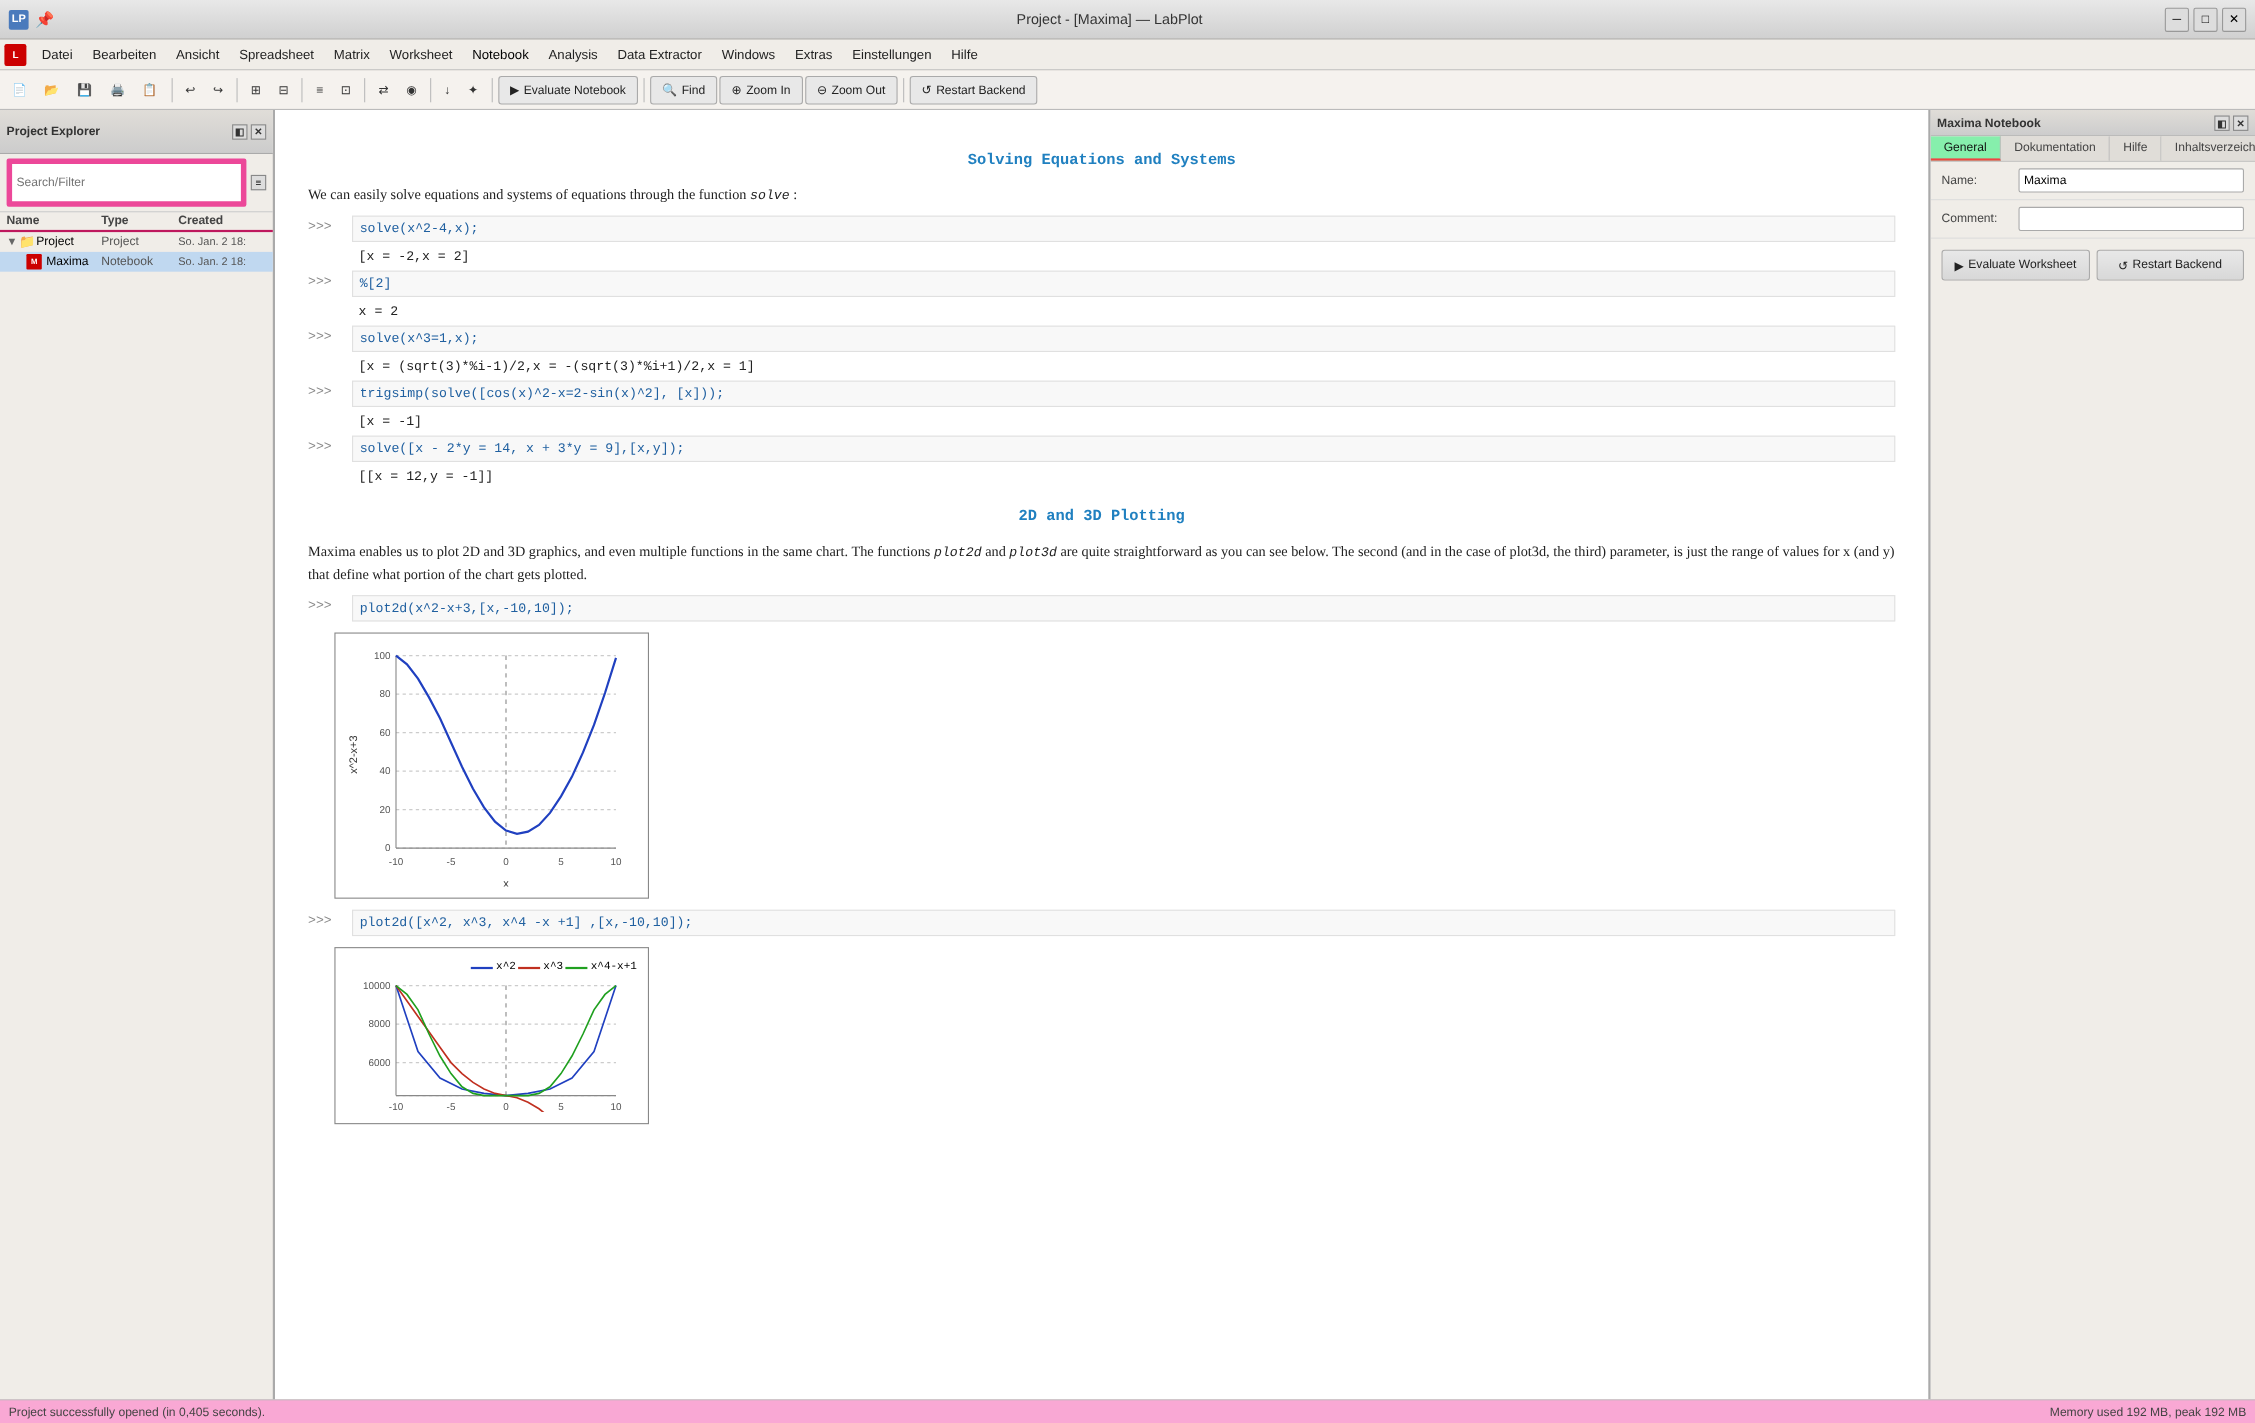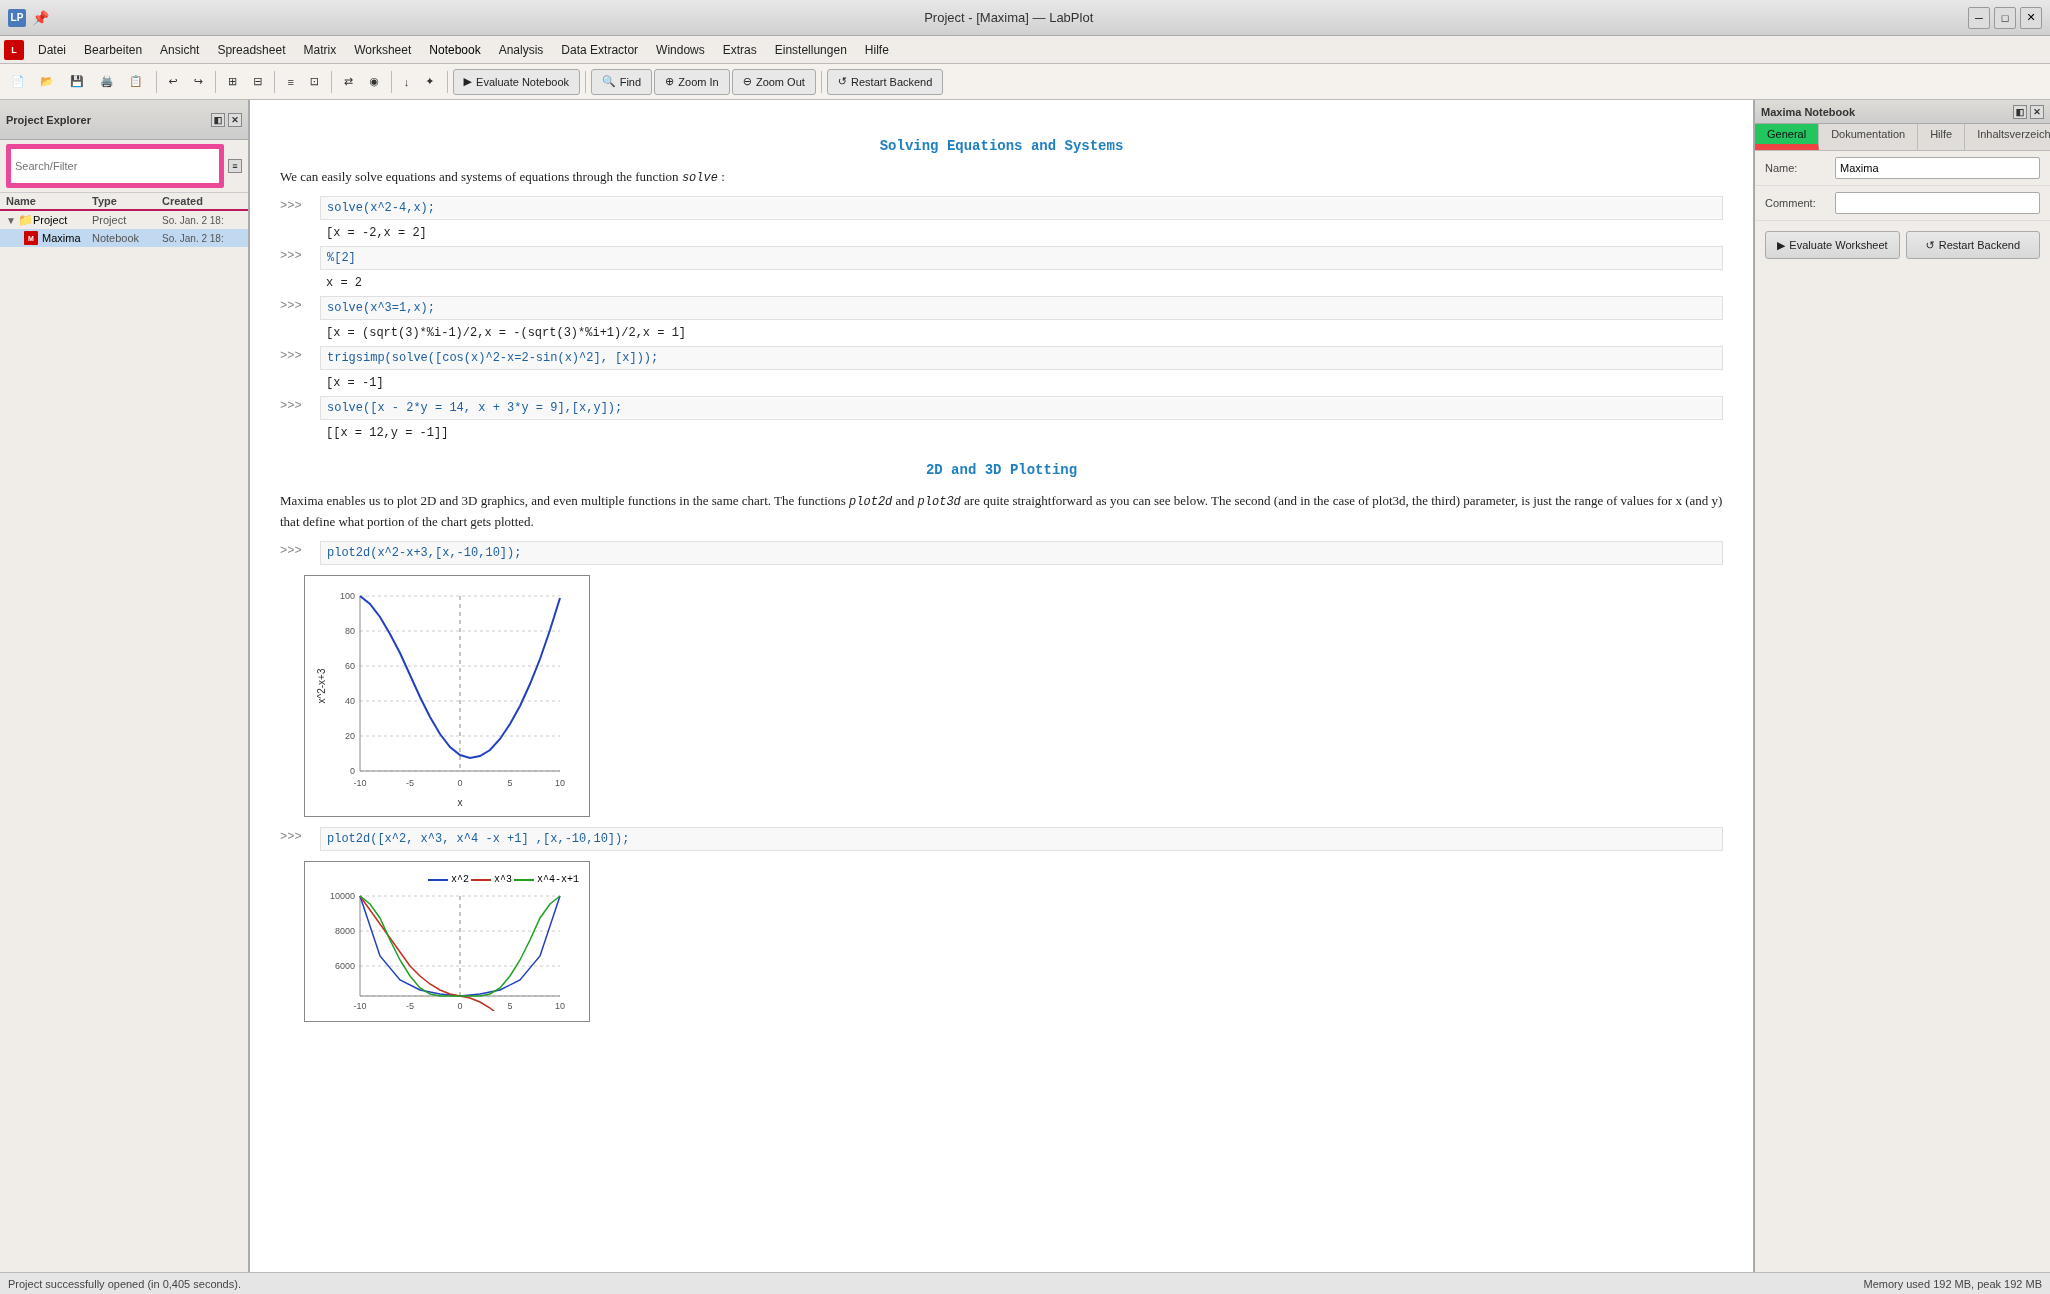--- a/index.html
+++ b/index.html
@@ -256,22 +256,22 @@
     }
     .tab {
       padding: 4px 12px;
       font-size: 11px;
       cursor: pointer;
       border-right: 1px solid #bbb;
       color: #444;
       background: #e0ddd8;
     }
     .tab.active {
-      background: #22c55e;
-      border-bottom: 6px solid #ef4444;
+      background: #86efac;
+      border-bottom: 2px solid #ef4444;
       color: #111;
       font-weight: 500;
     }
     .form-row {
       display: flex;
       align-items: center;
       padding: 6px 10px;
       border-bottom: 1px solid #ddd;
     }
     .form-label {
@@ -304,21 +304,21 @@
       display: flex;
       align-items: center;
       justify-content: center;
       gap: 4px;
       color: #222;
     }
 
     
     .statusbar {
       height: 22px;
-      background: #e5e5e5;
+      background: #f9a8d4;
       border-top: 1px solid #bbb;
       display: flex;
       align-items: center;
       padding: 0 8px;
       justify-content: space-between;
       font-size: 11px;
       color: #444;
     }
 
     

